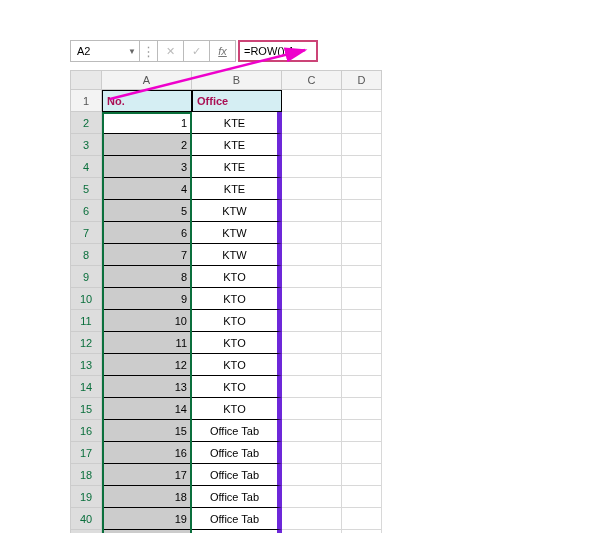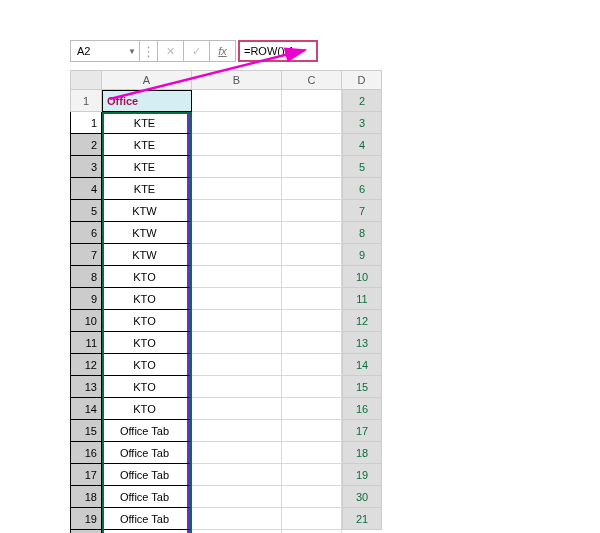--- a/index.html
+++ b/index.html
@@ -174,20 +174,21 @@
 <div class="sheet" id="sheet">
 
   <div class="col-header first"></div>
   <div class="col-header">A</div>
   <div class="col-header">B</div>
   <div class="col-header">C</div>
   <div class="col-header">D</div>
 
   <div class="selection-overlay" style="left:32px; top:42px; width:90px; height:440px;"></div>
 <div class="row-header">1</div>
+    <div class="cell hdr left">No.</div>
     <div class="cell hdr">Office</div>
     <div class="cell plain"></div>
     <div class="cell plain"></div>
     <div class="row-header sel">2</div>
     <div class="cell data-a active">1</div>
     <div class="cell data-b">KTE</div>
     <div class="cell plain"></div>
     <div class="cell plain"></div>
     <div class="row-header sel">3</div>
     <div class="cell data-a">2</div>
@@ -267,21 +268,21 @@
     <div class="row-header sel">18</div>
     <div class="cell data-a">17</div>
     <div class="cell data-b">Office Tab</div>
     <div class="cell plain"></div>
     <div class="cell plain"></div>
     <div class="row-header sel">19</div>
     <div class="cell data-a">18</div>
     <div class="cell data-b">Office Tab</div>
     <div class="cell plain"></div>
     <div class="cell plain"></div>
-    <div class="row-header sel">30</div>
+    <div class="row-header sel">40</div>
     <div class="cell data-a">19</div>
     <div class="cell data-b">Office Tab</div>
     <div class="cell plain"></div>
     <div class="cell plain"></div>
     <div class="row-header sel">21</div>
     <div class="cell data-a">20</div>
     <div class="cell data-b">Office Tab</div>
     <div class="cell plain"></div>
     <div class="cell plain"></div>
   </div>

